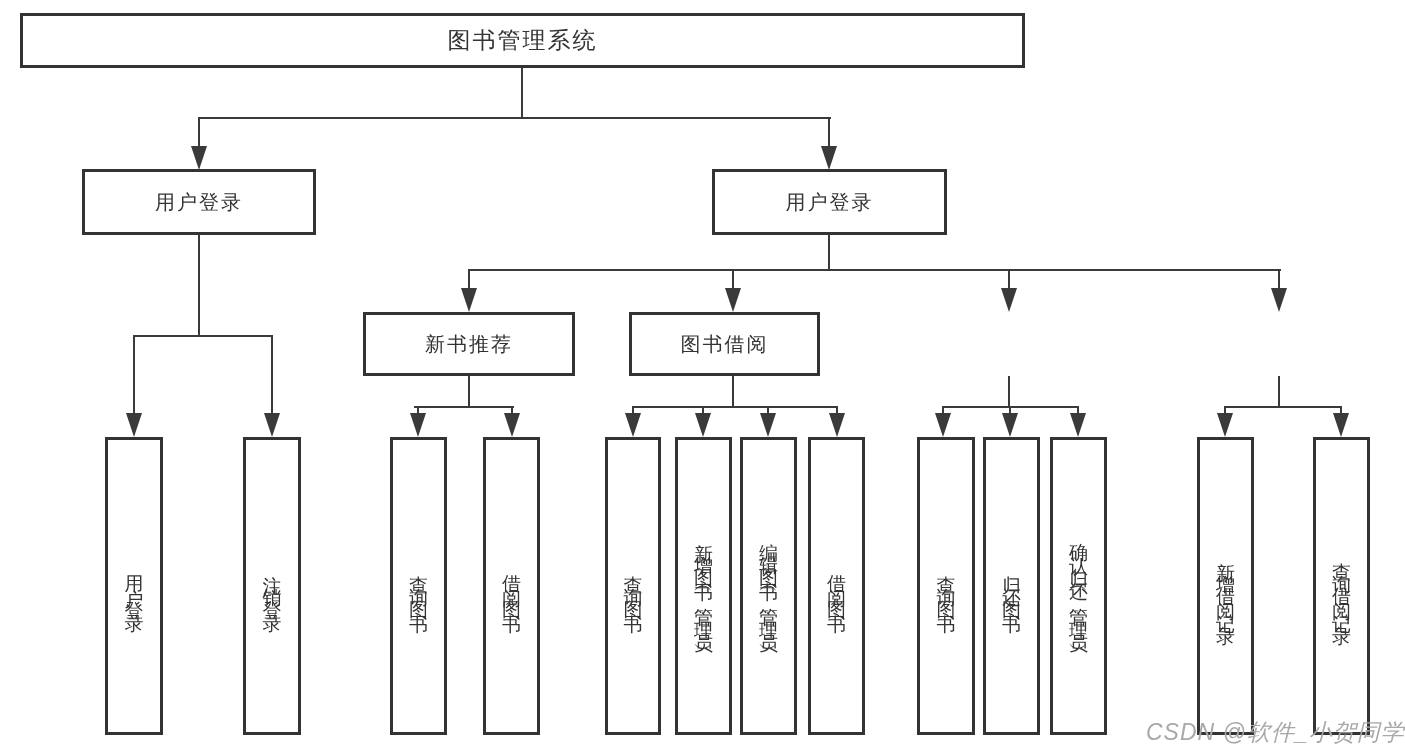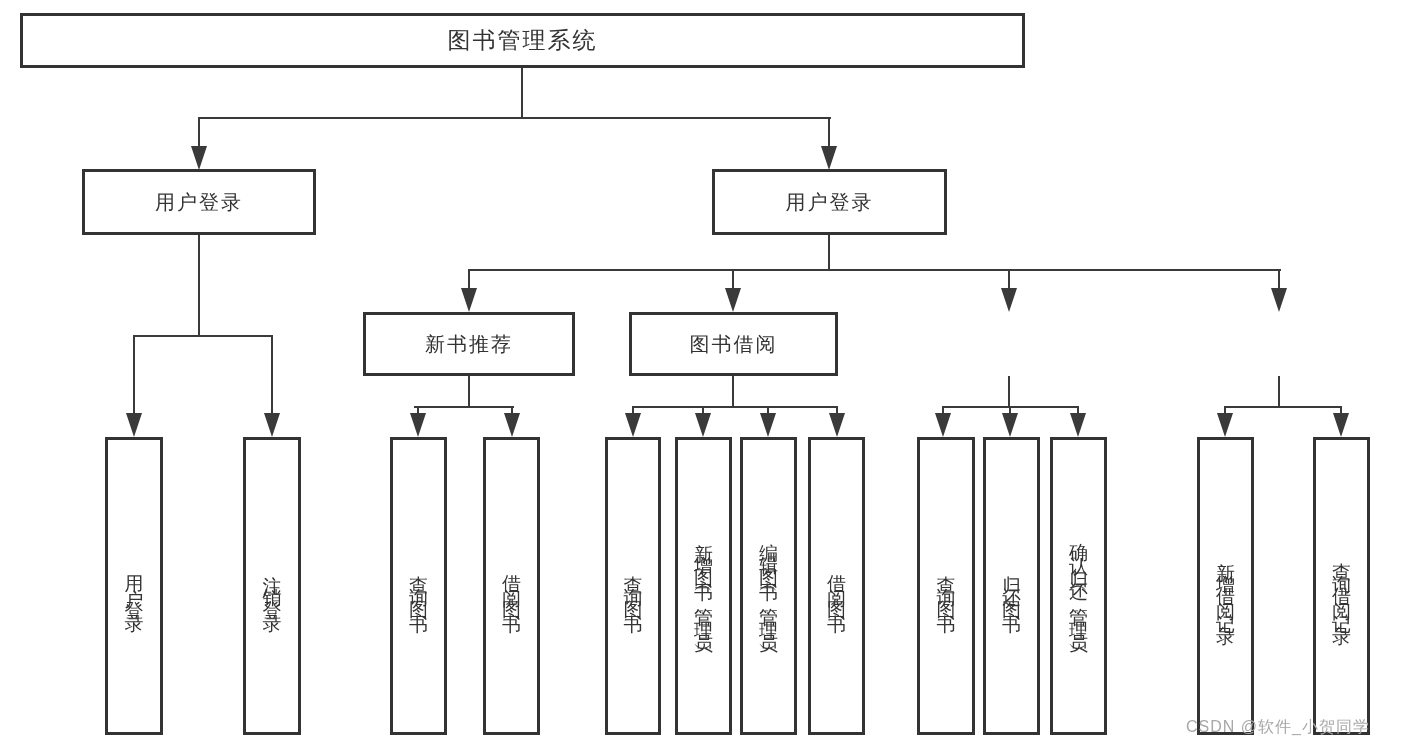--- a/index.html
+++ b/index.html
@@ -39,24 +39,25 @@
   }
   .box.root .lbl{font-size:23px;}
   .box.vbox .lbl{
     writing-mode:vertical-rl;
     text-orientation:mixed;
     font-size:19px;
     letter-spacing:13px;
     white-space:normal;
   }
   .wm{
-    position:absolute;left:1186px;top:717px;
-    font-size:16px;color:var(--watermark-text);
+    position:absolute;left:1146px;top:717px;
+    font-size:23px;color:var(--watermark-text);
     white-space:nowrap;z-index:6;
     letter-spacing:1px;
+    font-style:italic;
   }
 </style>
 </head>
 <body>
 
 <div class="canvas">
 
   <div class="box root" style="left:20px;top:13px;width:1005px;height:55px;">
     <span class="lbl">图书管理系统</span>
   </div>
@@ -64,21 +65,21 @@
   <div class="box" style="left:82px;top:169px;width:234px;height:66px;">
     <span class="lbl">用户登录</span>
   </div>
   <div class="box" style="left:712px;top:169px;width:235px;height:66px;">
     <span class="lbl">用户登录</span>
   </div>
 
   <div class="box" style="left:363px;top:312px;width:212px;height:64px;">
     <span class="lbl">新书推荐</span>
   </div>
-  <div class="box" style="left:629px;top:312px;width:209px;height:64px;">
+  <div class="box" style="left:629px;top:312px;width:191px;height:64px;">
     <span class="lbl">图书借阅</span>
   </div>
 
   <div class="box vbox" style="left:105px;top:437px;width:58px;height:298px;">
     <span class="lbl">用户登录</span>
   </div>
   <div class="box vbox" style="left:243px;top:437px;width:58px;height:298px;">
     <span class="lbl">注销登录</span>
   </div>
 

